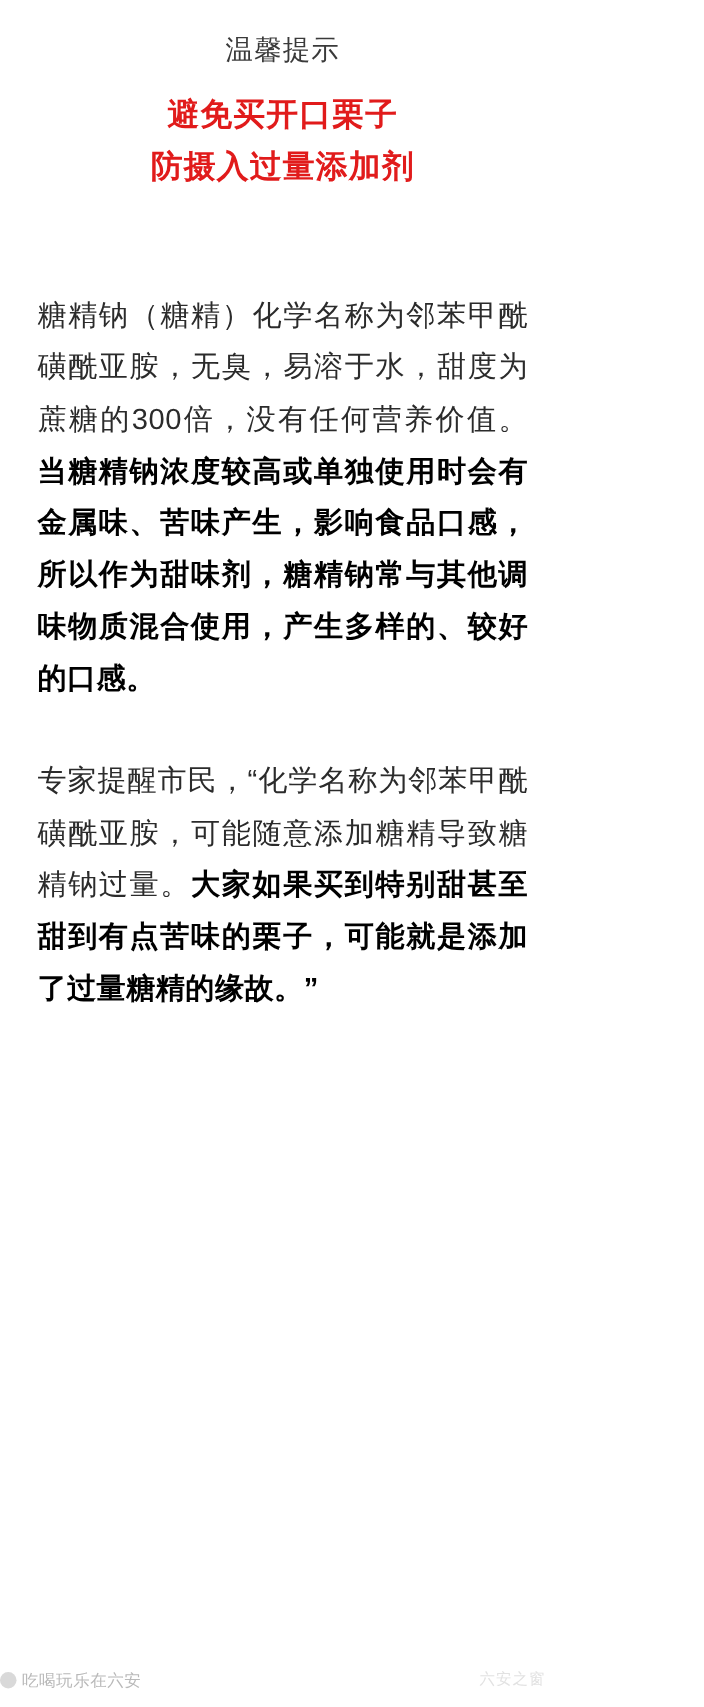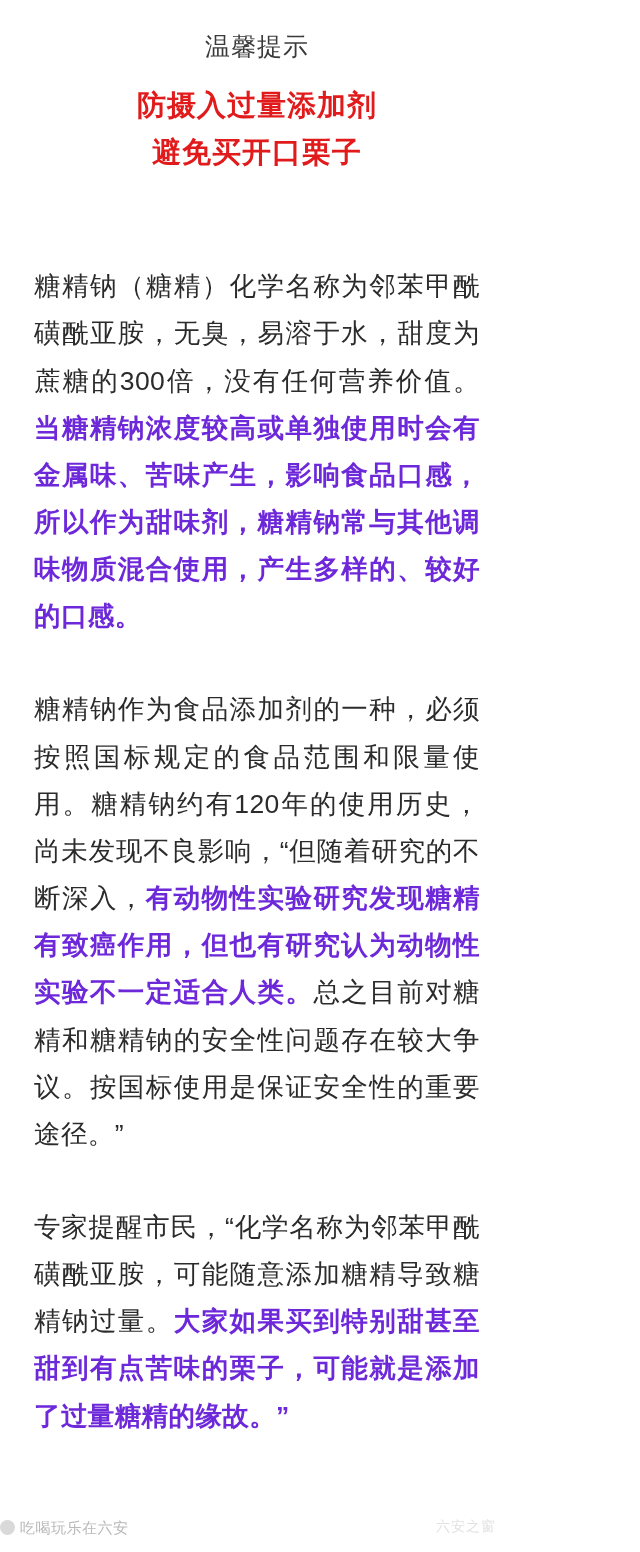--- a/index.html
+++ b/index.html
@@ -47,21 +47,21 @@
     line-height: 1.78;
     letter-spacing: 0.4px;
     text-align: justify;
   }
   .para {
     margin: 0 0 34px 0;
     text-indent: 0;
   }
   .para:last-child { margin-bottom: 0; }
   .hl {
-    color: #6d28d9;
+    color: #000000;
     font-weight: bold;
   }
   .gap-lg { margin-bottom: 46px; }
   .watermark-center {
     position: absolute;
     left: 0;
     right: 0;
     bottom: 14px;
     text-align: left;
     font-size: 15px;
@@ -88,31 +88,30 @@
   }
 </style>
 </head>
 <body>
 
 <div class="page">
 
   <div class="header">
     <div class="header-title">温馨提示</div>
     <div class="header-sub">
+      <div>避免买开口栗子</div>
       <div>防摄入过量添加剂</div>
-      <div>避免买开口栗子</div>
     </div>
   </div>
 
   <div class="body-text">
 
     <p class="para gap-lg"><span>糖精钠（糖精）化学名称为邻苯甲酰磺酰亚胺，无臭，易溶于水，甜度为蔗糖的300倍，没有任何营养价值。</span><span class="hl">当糖精钠浓度较高或单独使用时会有金属味、苦味产生，影响食品口感，所以作为甜味剂，糖精钠常与其他调味物质混合使用，产生多样的、较好的口感。</span></p>
 
 
-    <p class="para gap-lg"><span>糖精钠作为食品添加剂的一种，必须按照国标规定的食品范围和限量使用。糖精钠约有120年的使用历史，尚未发现不良影响，“但随着研究的不断深入，</span><span class="hl">有动物性实验研究发现糖精有致癌作用，但也有研究认为动物性实验不一定适合人类。</span><span>总之目前对糖精和糖精钠的安全性问题存在较大争议。按国标使用是保证安全性的重要途径。”</span></p>
 
     <p class="para"><span>专家提醒市民，“化学名称为邻苯甲酰磺酰亚胺，可能随意添加糖精导致糖精钠过量。</span><span class="hl">大家如果买到特别甜甚至甜到有点苦味的栗子，可能就是添加了过量糖精的缘故。”</span></p>
 
   </div>
 
   <div class="watermark-center">
     <span class="wm-avatar"></span><span>吃喝玩乐在六安</span>
   </div>
 
   <div class="watermark-right">六安之窗</div>

